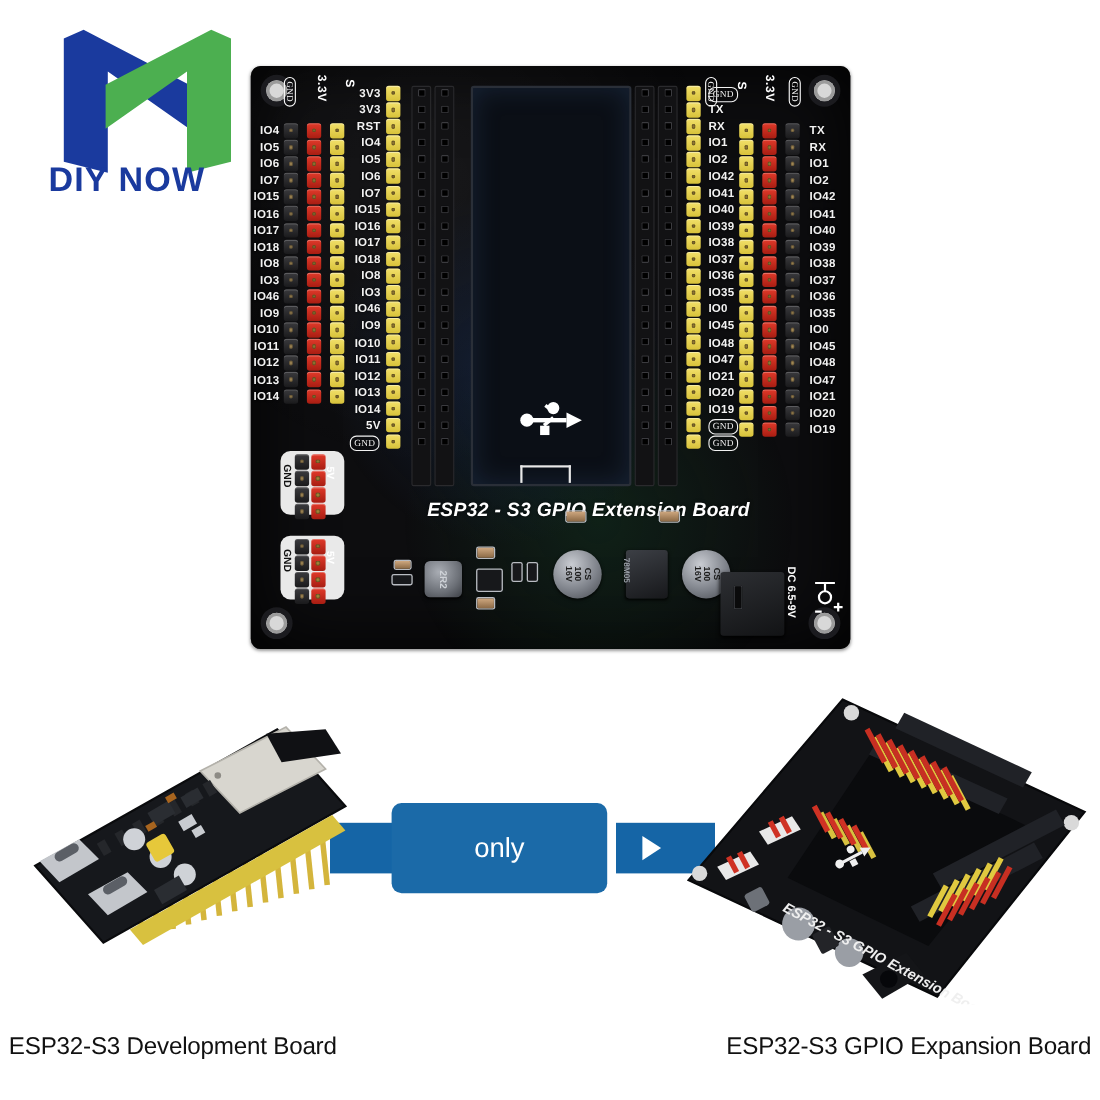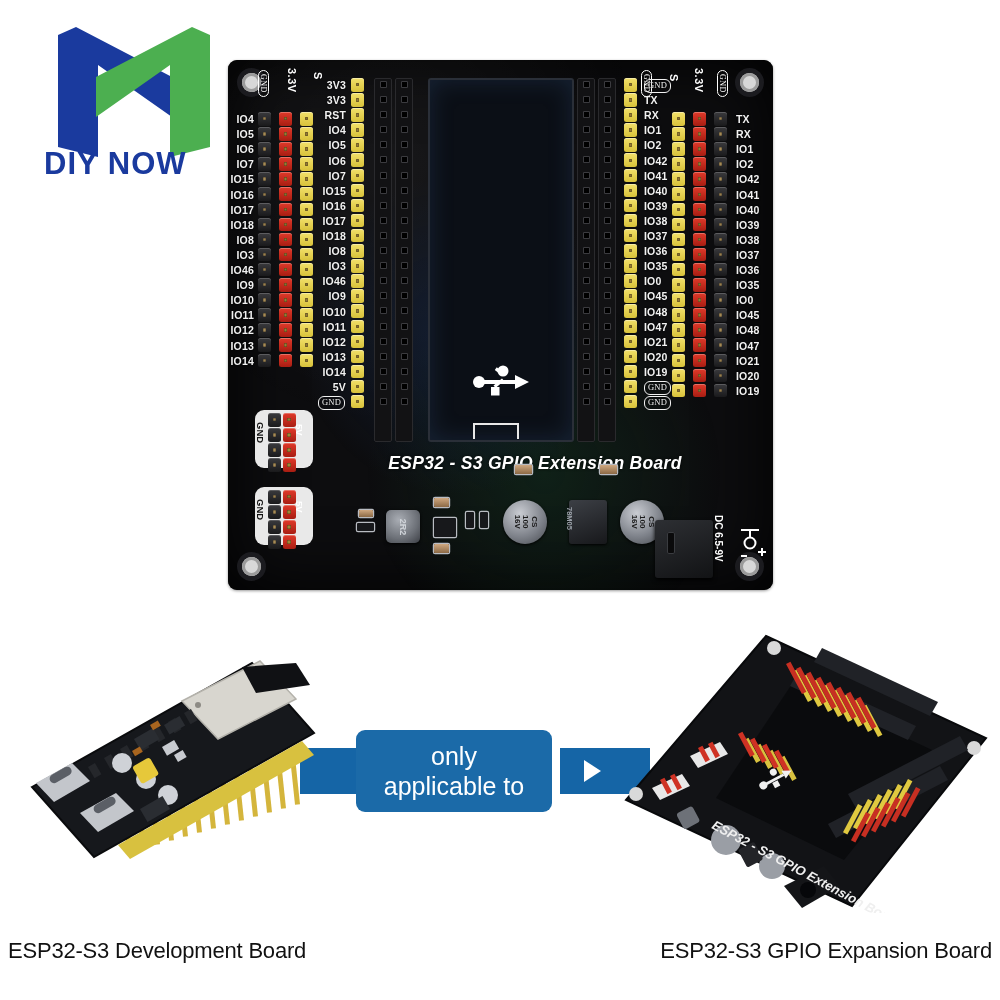--- a/index.html
+++ b/index.html
@@ -621,21 +621,20 @@
     </svg>
   </div>
 </div>
 
 <div id="blue-left"></div>
 <div id="blue-right"></div>
 <div id="play-tri"></div>
 
 <div id="callout">
   <span>only</span>
-  <span>applicable to</span>
 </div>
 
 <div id="devboard">
   <svg width="320" height="245" viewBox="0 0 320 245">
     <g>
 
       <g fill="#d4b53c">
         <rect x="108" y="150" width="5" height="48" transform="rotate(-6 108 150)"></rect>
         <rect x="122" y="146" width="5" height="48" transform="rotate(-6 122 146)"></rect>
         <rect x="136" y="142" width="5" height="48" transform="rotate(-6 136 142)"></rect>

